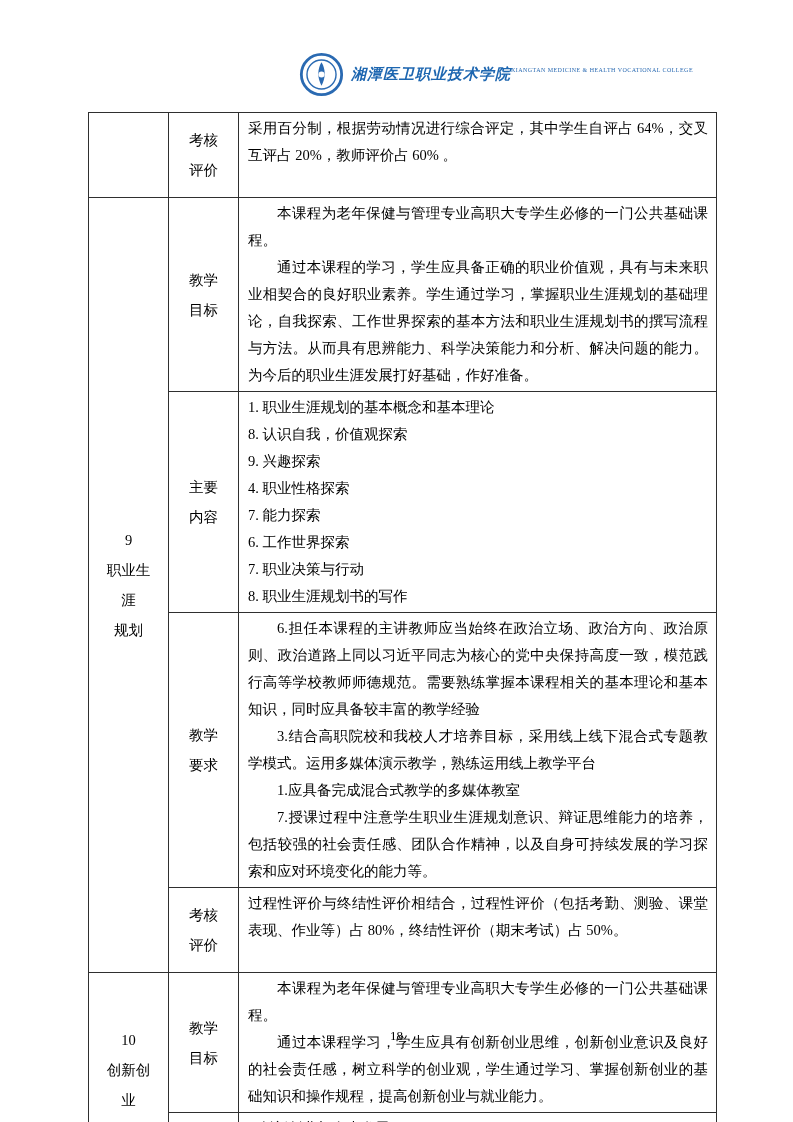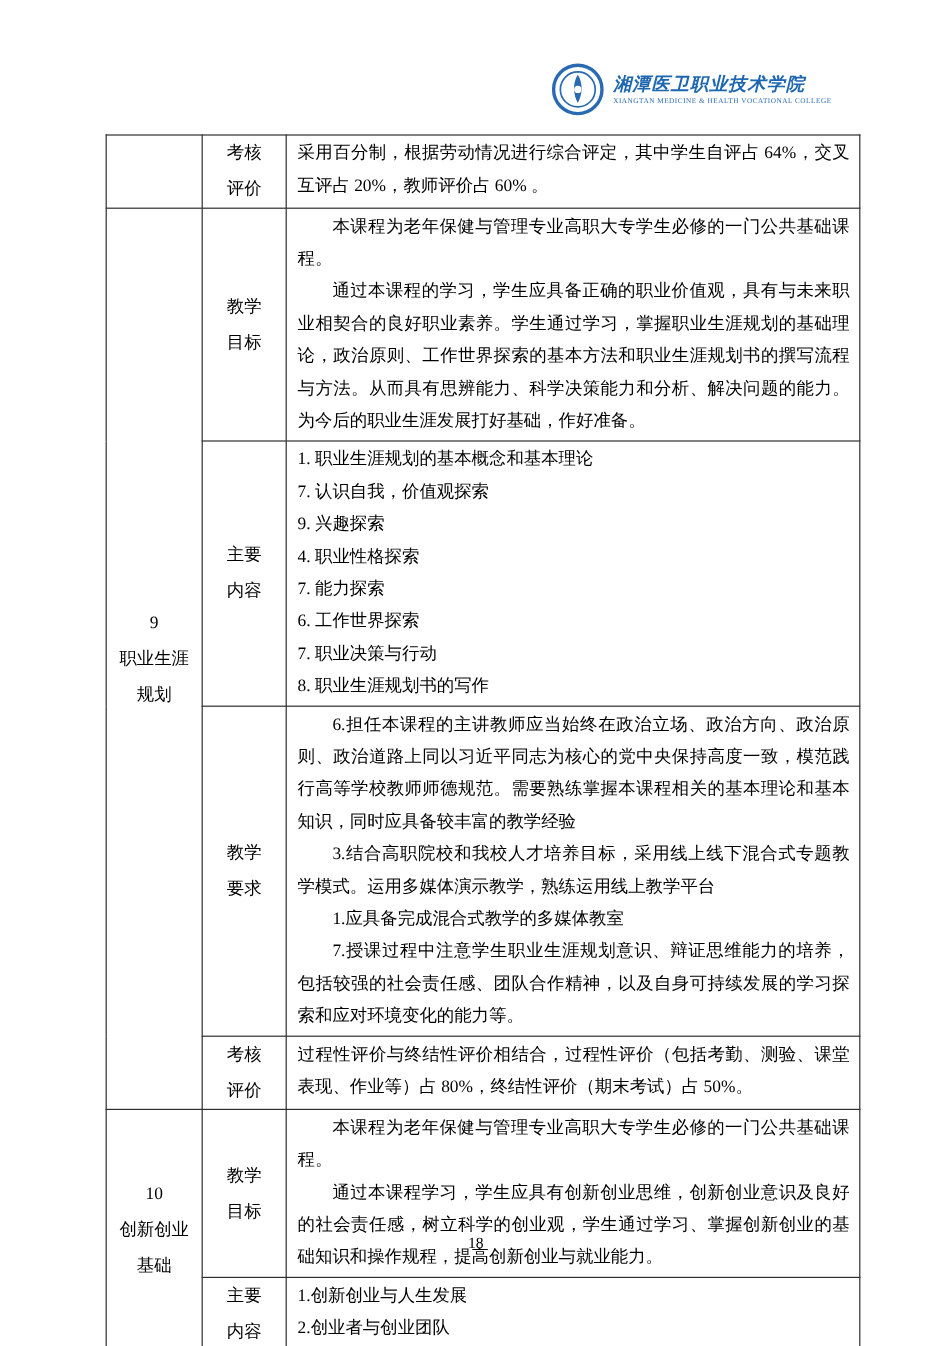--- a/index.html
+++ b/index.html
@@ -4,26 +4,26 @@
 <style>
   html,body{margin:0;padding:0}
   body{
     width:793px;height:1122px;background:#ffffff;position:relative;
     font-family:"Liberation Serif","DejaVu Serif",serif;color:#000;
     overflow:hidden;
   }
   
   .header{position:absolute;top:52px;right:100px;display:flex;align-items:center;gap:7px}
   .logo{width:45px;height:45px;flex:0 0 auto}
-  .header-text{display:flex;flex-direction:column;justify-content:space-between}
+  .header-text{display:flex;flex-direction:row;justify-content:space-between}
   .name-zh{font-size:15px;font-weight:bold;font-style:italic;color:#1d66b0;letter-spacing:1px;white-space:nowrap}
   .name-en{font-size:6px;color:#2a6ab2;letter-spacing:.45px;white-space:nowrap;margin-top:2px}
   
   table.syllabus{position:absolute;left:88px;top:112px;width:628px;border-collapse:collapse;table-layout:fixed}
-  .syllabus td{border:1px solid #2f2f2f;vertical-align:middle;padding:0}
+  .syllabus td{border:1px solid #2f2f2f;vertical-align:middle;padding:12px}
   td.course{text-align:center;white-space:pre-line;font-size:14.5px;line-height:30px}
   td.rowlabel{text-align:center;white-space:pre-line;font-size:14.5px;line-height:30px}
   td.content{padding:2px 8px 2px 9px;vertical-align:top}
   td.content p{margin:0;font-size:14.5px;line-height:27px;text-align:justify}
   p.indent{text-indent:2em}
   
   .rh-a{height:54px}.rh-b{height:158px}.rh-c{height:212px}
   .rh-d{height:268px}.rh-e{height:54px}.rh-f{height:106px}.rh-g{height:54px}
   
   .page-number{position:absolute;top:1028px;left:0;width:793px;text-align:center;font-size:13px}
@@ -62,29 +62,29 @@
   </tr>
 
   <tr>
     <td class="course" rowspan="4">9
 职业生涯
 规划</td>
     <td class="rowlabel">教学
 目标</td>
     <td class="content rh-b">
       <p class="indent">本课程为老年保健与管理专业高职大专学生必修的一门公共基础课程。</p>
-      <p class="indent">通过本课程的学习，学生应具备正确的职业价值观，具有与未来职业相契合的良好职业素养。学生通过学习，掌握职业生涯规划的基础理论，政治原则、工作世界探索的基本方法和职业生涯规划书的撰写流程与方法。从而具有思辨能力、科学决策能力和分析、解决问题的能力。为今后的职业生涯发展打好基础，作好准备。</p>
+      <p class="indent">通过本课程的学习，学生应具备正确的职业价值观，具有与未来职业相契合的良好职业素养。学生通过学习，掌握职业生涯规划的基础理论，自我探索、工作世界探索的基本方法和职业生涯规划书的撰写流程与方法。从而具有思辨能力、科学决策能力和分析、解决问题的能力。为今后的职业生涯发展打好基础，作好准备。</p>
     </td>
   </tr>
   <tr>
     <td class="rowlabel">主要
 内容</td>
     <td class="content rh-c">
       <p>1. 职业生涯规划的基本概念和基本理论</p>
-      <p>7. 认识自我，价值观探索</p>
+      <p>8. 认识自我，价值观探索</p>
       <p>9. 兴趣探索</p>
       <p>4. 职业性格探索</p>
       <p>7. 能力探索</p>
       <p>6. 工作世界探索</p>
       <p>7. 职业决策与行动</p>
       <p>8. 职业生涯规划书的写作</p>
     </td>
   </tr>
   <tr>
     <td class="rowlabel">教学

